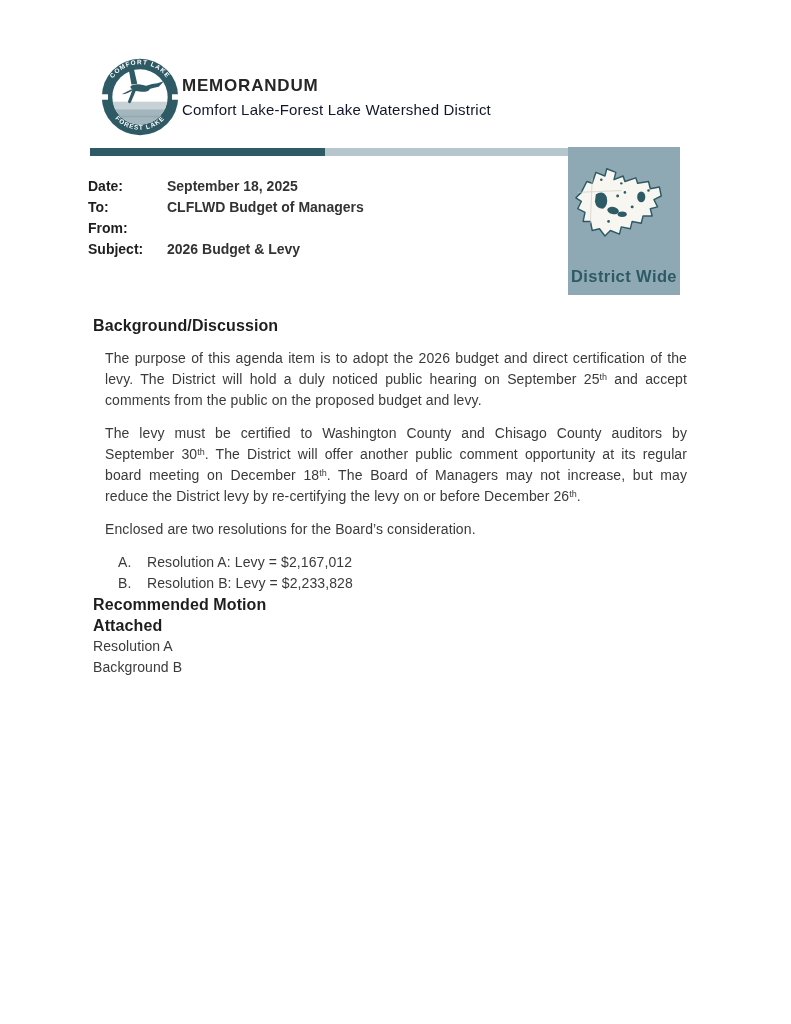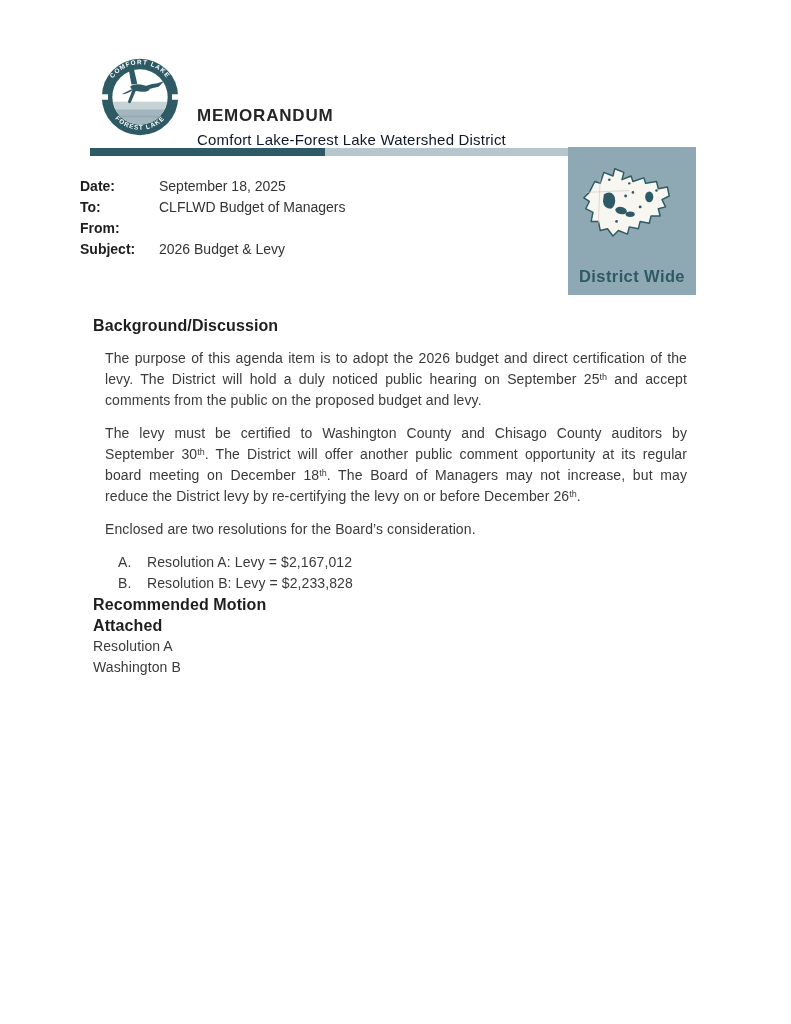--- a/index.html
+++ b/index.html
@@ -7,39 +7,39 @@
     position:relative;
     width:791px;height:1024px;
     background:#ffffff;
     margin:0 auto;
     font-family:"Liberation Sans", sans-serif;
     color:var(--body-text);
     overflow:hidden;
   }
   
   .logo{position:absolute;left:101px;top:58px;width:78px;height:78px;}
-  .titleblock{position:absolute;left:197px;top:76px;margin-top:30px;}
+  .titleblock{position:absolute;left:182px;top:76px;}
   .memo-title{
     font-size:17px;font-weight:800;letter-spacing:.8px;color:#262626;
   }
   .memo-subtitle{
     margin-top:5px;font-size:15px;color:#0f172a;letter-spacing:.2px;
   }
   
   .rule{position:absolute;left:90px;top:148px;width:478px;height:8px;display:flex;}
   .rule-dark{width:235px;height:100%;background:var(--dark-teal);}
   .rule-light{flex:1;height:100%;background:var(--light-bar);}
   
-  .fields{position:absolute;left:80px;top:176px;font-size:14px;line-height:21px;}
+  .fields{position:absolute;left:88px;top:176px;font-size:14px;line-height:21px;}
   .field-row{display:flex;}
   .field-label{width:79px;font-weight:700;color:var(--heading-text);}
-  .field-values{color:#333333;}
+  .field-values{color:#333333;font-weight:bold;}
   
   .map-card{
-    position:absolute;left:568px;top:147px;width:128px;height:148px;
+    position:absolute;left:568px;top:147px;width:112px;height:148px;
     background:var(--map-bg);
     display:flex;flex-direction:column;align-items:center;
   }
   .map-card svg{margin-top:9px;}
   .map-caption{
     margin-top:auto;margin-bottom:9px;
     font-size:16.5px;font-weight:700;letter-spacing:.4px;
     color:var(--dark-teal);
   }
   
@@ -169,16 +169,16 @@
         <span>Resolution A: Levy = $2,167,012</span>
       </div>
       <div class="list-item">
         <span class="list-marker">B.</span>
         <span>Resolution B: Levy = $2,233,828</span>
       </div>
     </div>
     <h3 class="mt6">Recommended Motion</h3>
     <h3 class="mt13">Attached</h3>
     <div class="attachment">Resolution A</div>
-    <div class="attachment">Washington B</div>
+    <div class="attachment">Background B</div>
   </div>
 
 </div>
 
 </body></html>

